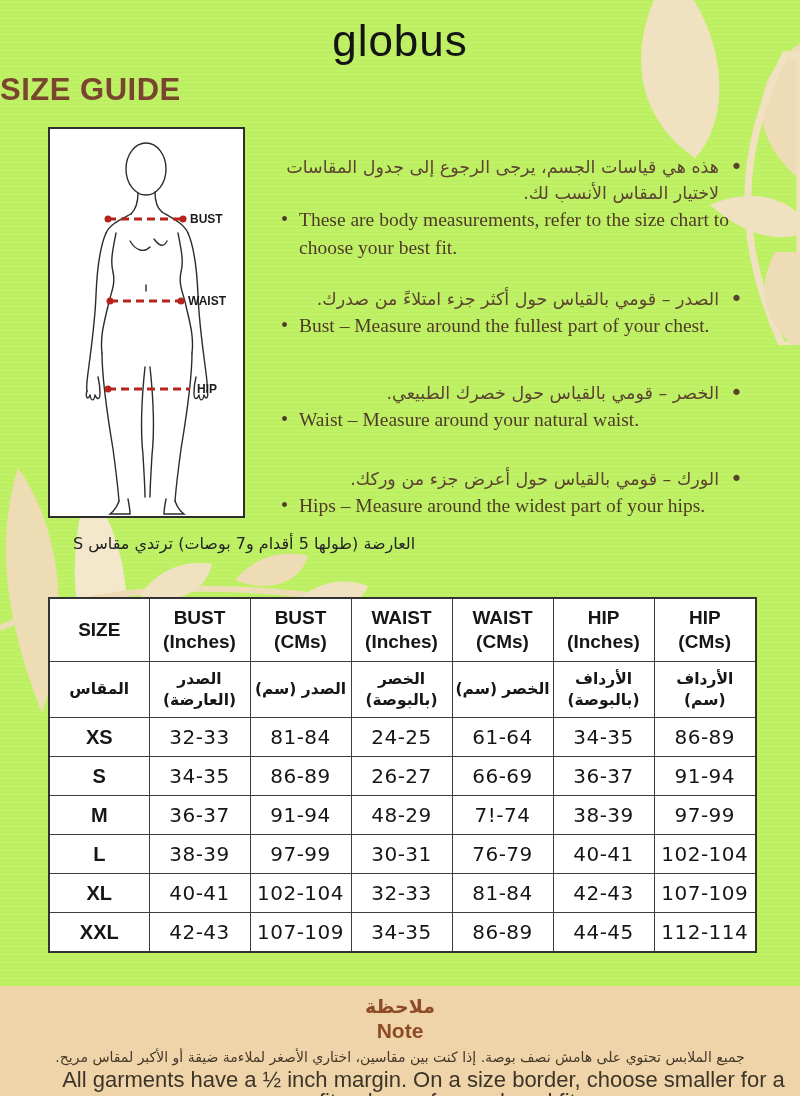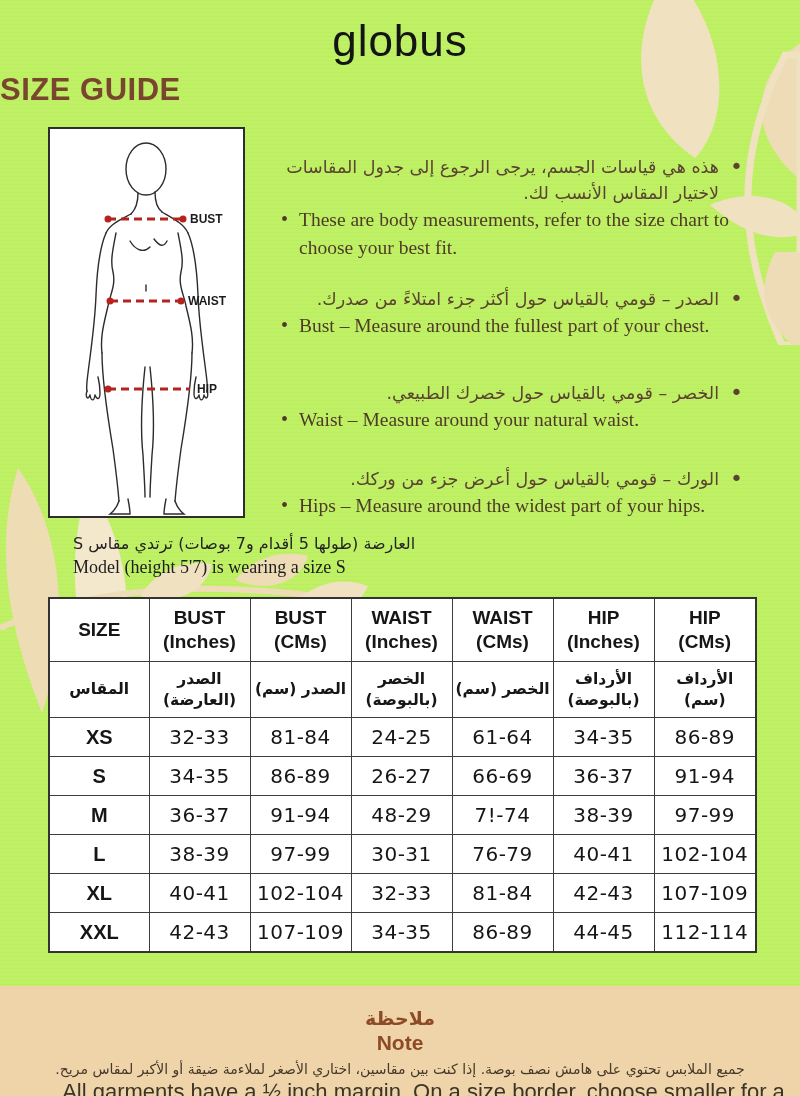--- a/index.html
+++ b/index.html
@@ -47,21 +47,21 @@
     padding:0 2px;color:#161616;}
   .th-en{height:62px;font-size:19px;font-weight:800;line-height:1.25;white-space:pre-line;
     font-family:"Liberation Sans",sans-serif;}
   .th-ar{height:55px;font-size:15.5px;font-weight:700;line-height:1.3;direction:rtl;
     font-family:"DejaVu Sans",sans-serif;}
   .td-size{height:38px;font-size:20px;font-weight:800;}
   .td-val{height:38px;font-size:20px;font-weight:400;font-family:"DejaVu Sans",sans-serif;letter-spacing:0.5px;}
 
   
   .footer{position:absolute;left:0;top:986px;width:800px;height:110px;background:#eed4a8;
-    text-align:center;box-sizing:border-box;padding-top:20px;}
+    text-align:center;box-sizing:border-box;padding-top:8px;}
   .footer .note-ar-title{direction:rtl;font-family:"DejaVu Sans",sans-serif;font-size:19px;
     font-weight:700;color:#8c4b26;line-height:24px;}
   .footer .note-en-title{font-size:21px;font-weight:800;color:#8c4b26;line-height:26px;}
   .footer .note-ar{direction:rtl;font-family:"DejaVu Sans",sans-serif;font-size:14px;
     color:#44382a;line-height:21px;margin-top:3px;}
   .footer .note-en{font-size:22px;color:#3c3429;line-height:22px;margin-top:1px;margin-left:47px;}
 </style>
 </head>
 <body>
 
@@ -172,21 +172,20 @@
       </div>
       <div class="b-item b-en">
         <span class="dot">•</span>
         <span>Hips – Measure around the widest part of your hips.</span>
       </div>
     </div>
   </div>
 
   <div class="model-note">
     <div><span class="model-ar">العارضة (طولها 5 أقدام و7 بوصات) ترتدي مقاس S</span></div>
-    <div class="model-en">Model (height 5'7) is wearing a size S</div>
   </div>
 
   <table class="size-table">
     <colgroup>
       <col style="width:100px">
         <col style="width:101px">
         <col style="width:101px">
         <col style="width:101px">
       <col style="width:101px">
         <col style="width:101px">

